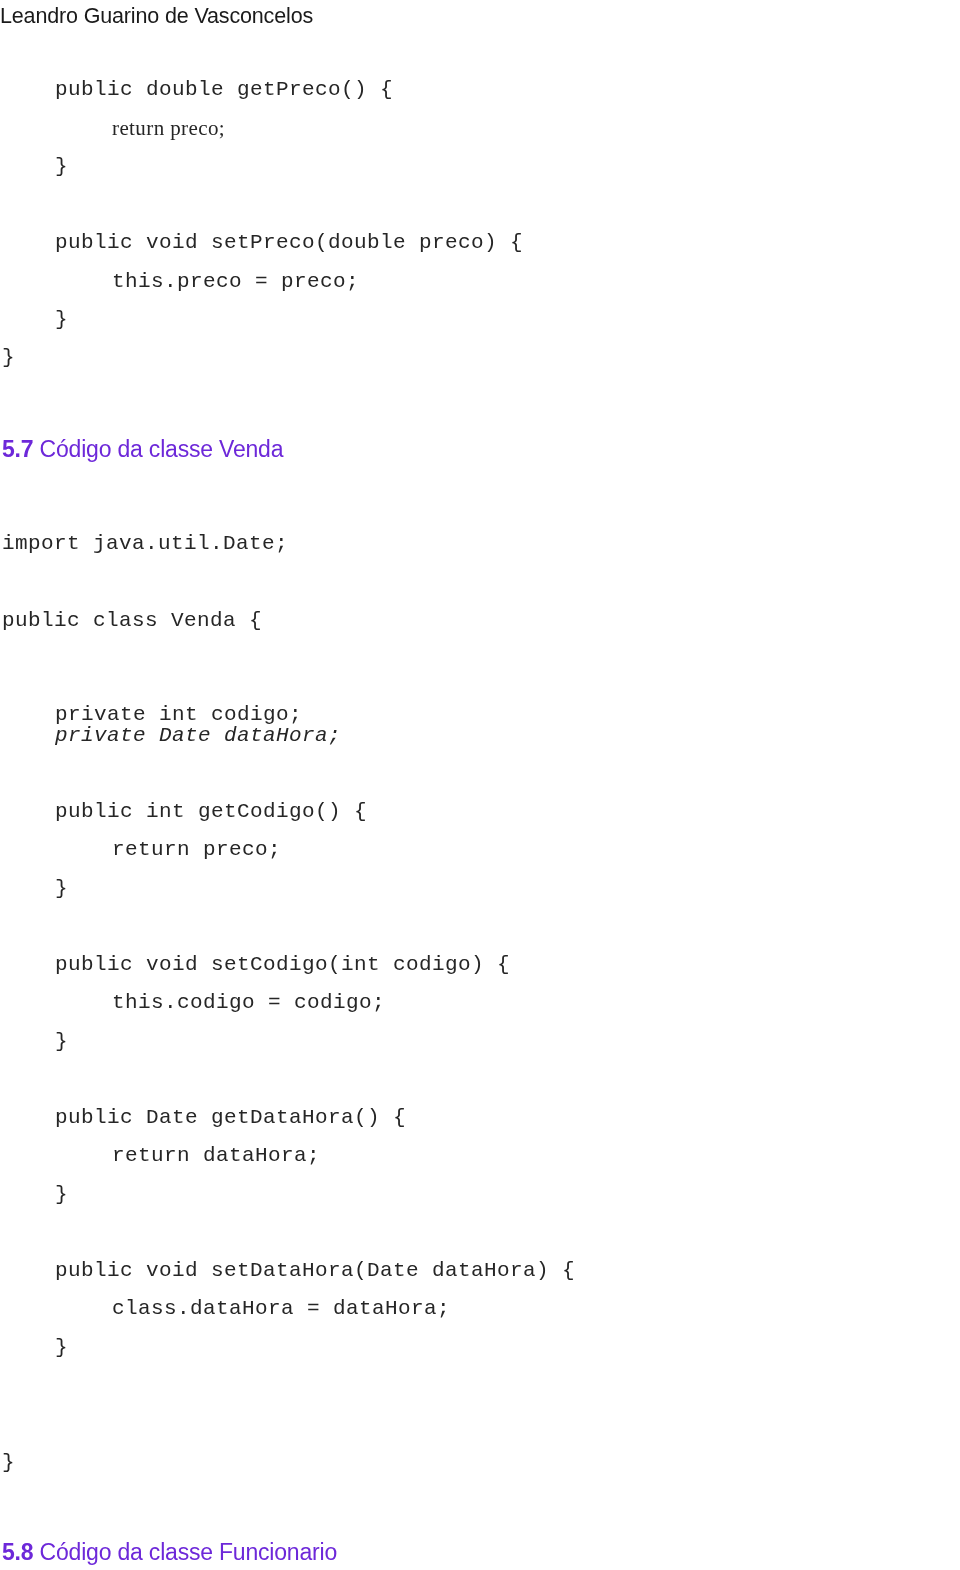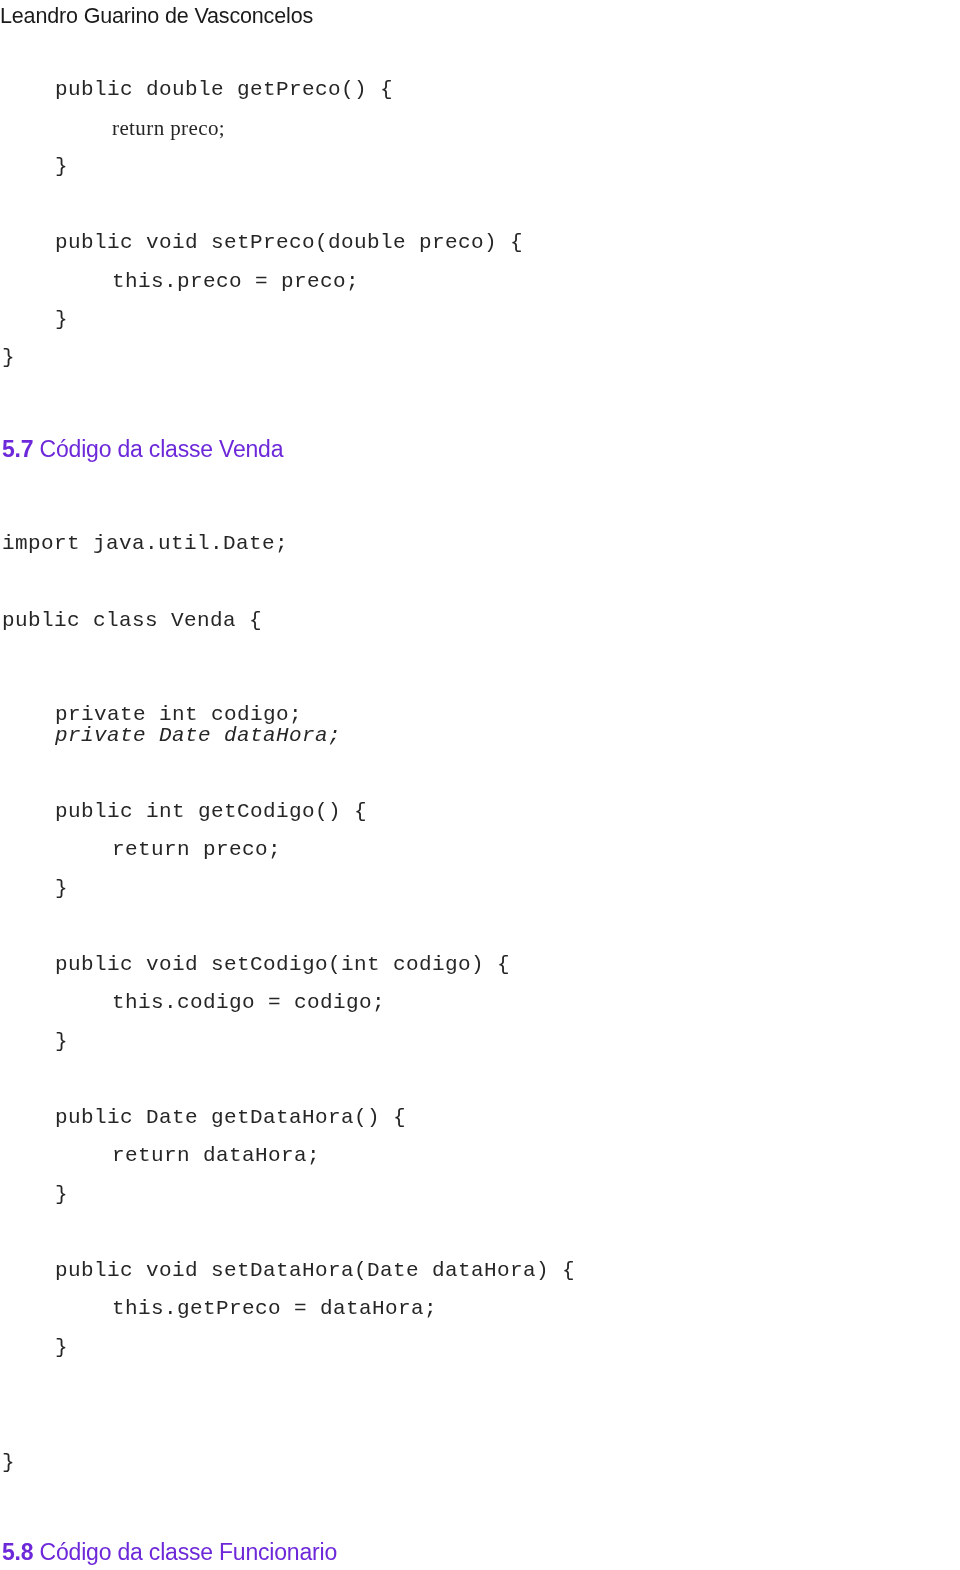--- a/index.html
+++ b/index.html
@@ -103,18 +103,18 @@
     <div class="code-line ind-1" style="top: 801px;">public int getCodigo() {</div>
     <div class="code-line ind-2" style="top: 839px;">return preco;</div>
     <div class="code-line ind-1" style="top: 878px;">}</div>
     <div class="code-line ind-1" style="top: 954px;">public void setCodigo(int codigo) {</div>
     <div class="code-line ind-2" style="top: 992px;">this.codigo = codigo;</div>
     <div class="code-line ind-1" style="top: 1031px;">}</div>
     <div class="code-line ind-1" style="top: 1107px;">public Date getDataHora() {</div>
     <div class="code-line ind-2" style="top: 1145px;">return dataHora;</div>
     <div class="code-line ind-1" style="top: 1184px;">}</div>
     <div class="code-line ind-1" style="top: 1260px;">public void setDataHora(Date dataHora) {</div>
-    <div class="code-line ind-2" style="top: 1298px;">this.getPreco = dataHora;</div>
+    <div class="code-line ind-2" style="top: 1298px;">class.dataHora = dataHora;</div>
     <div class="code-line ind-1" style="top: 1337px;">}</div>
     <div class="code-line ind-0" style="top: 1452px;">}</div>
     <div class="section-heading" style="top: 438px;"><span class="num">5.7</span> <span class="title">Código da classe Venda</span></div>
     <div class="section-heading" style="top: 1541px;"><span class="num">5.8</span> <span class="title">Código da classe Funcionario</span></div>
   </div>
 
 </body></html>

